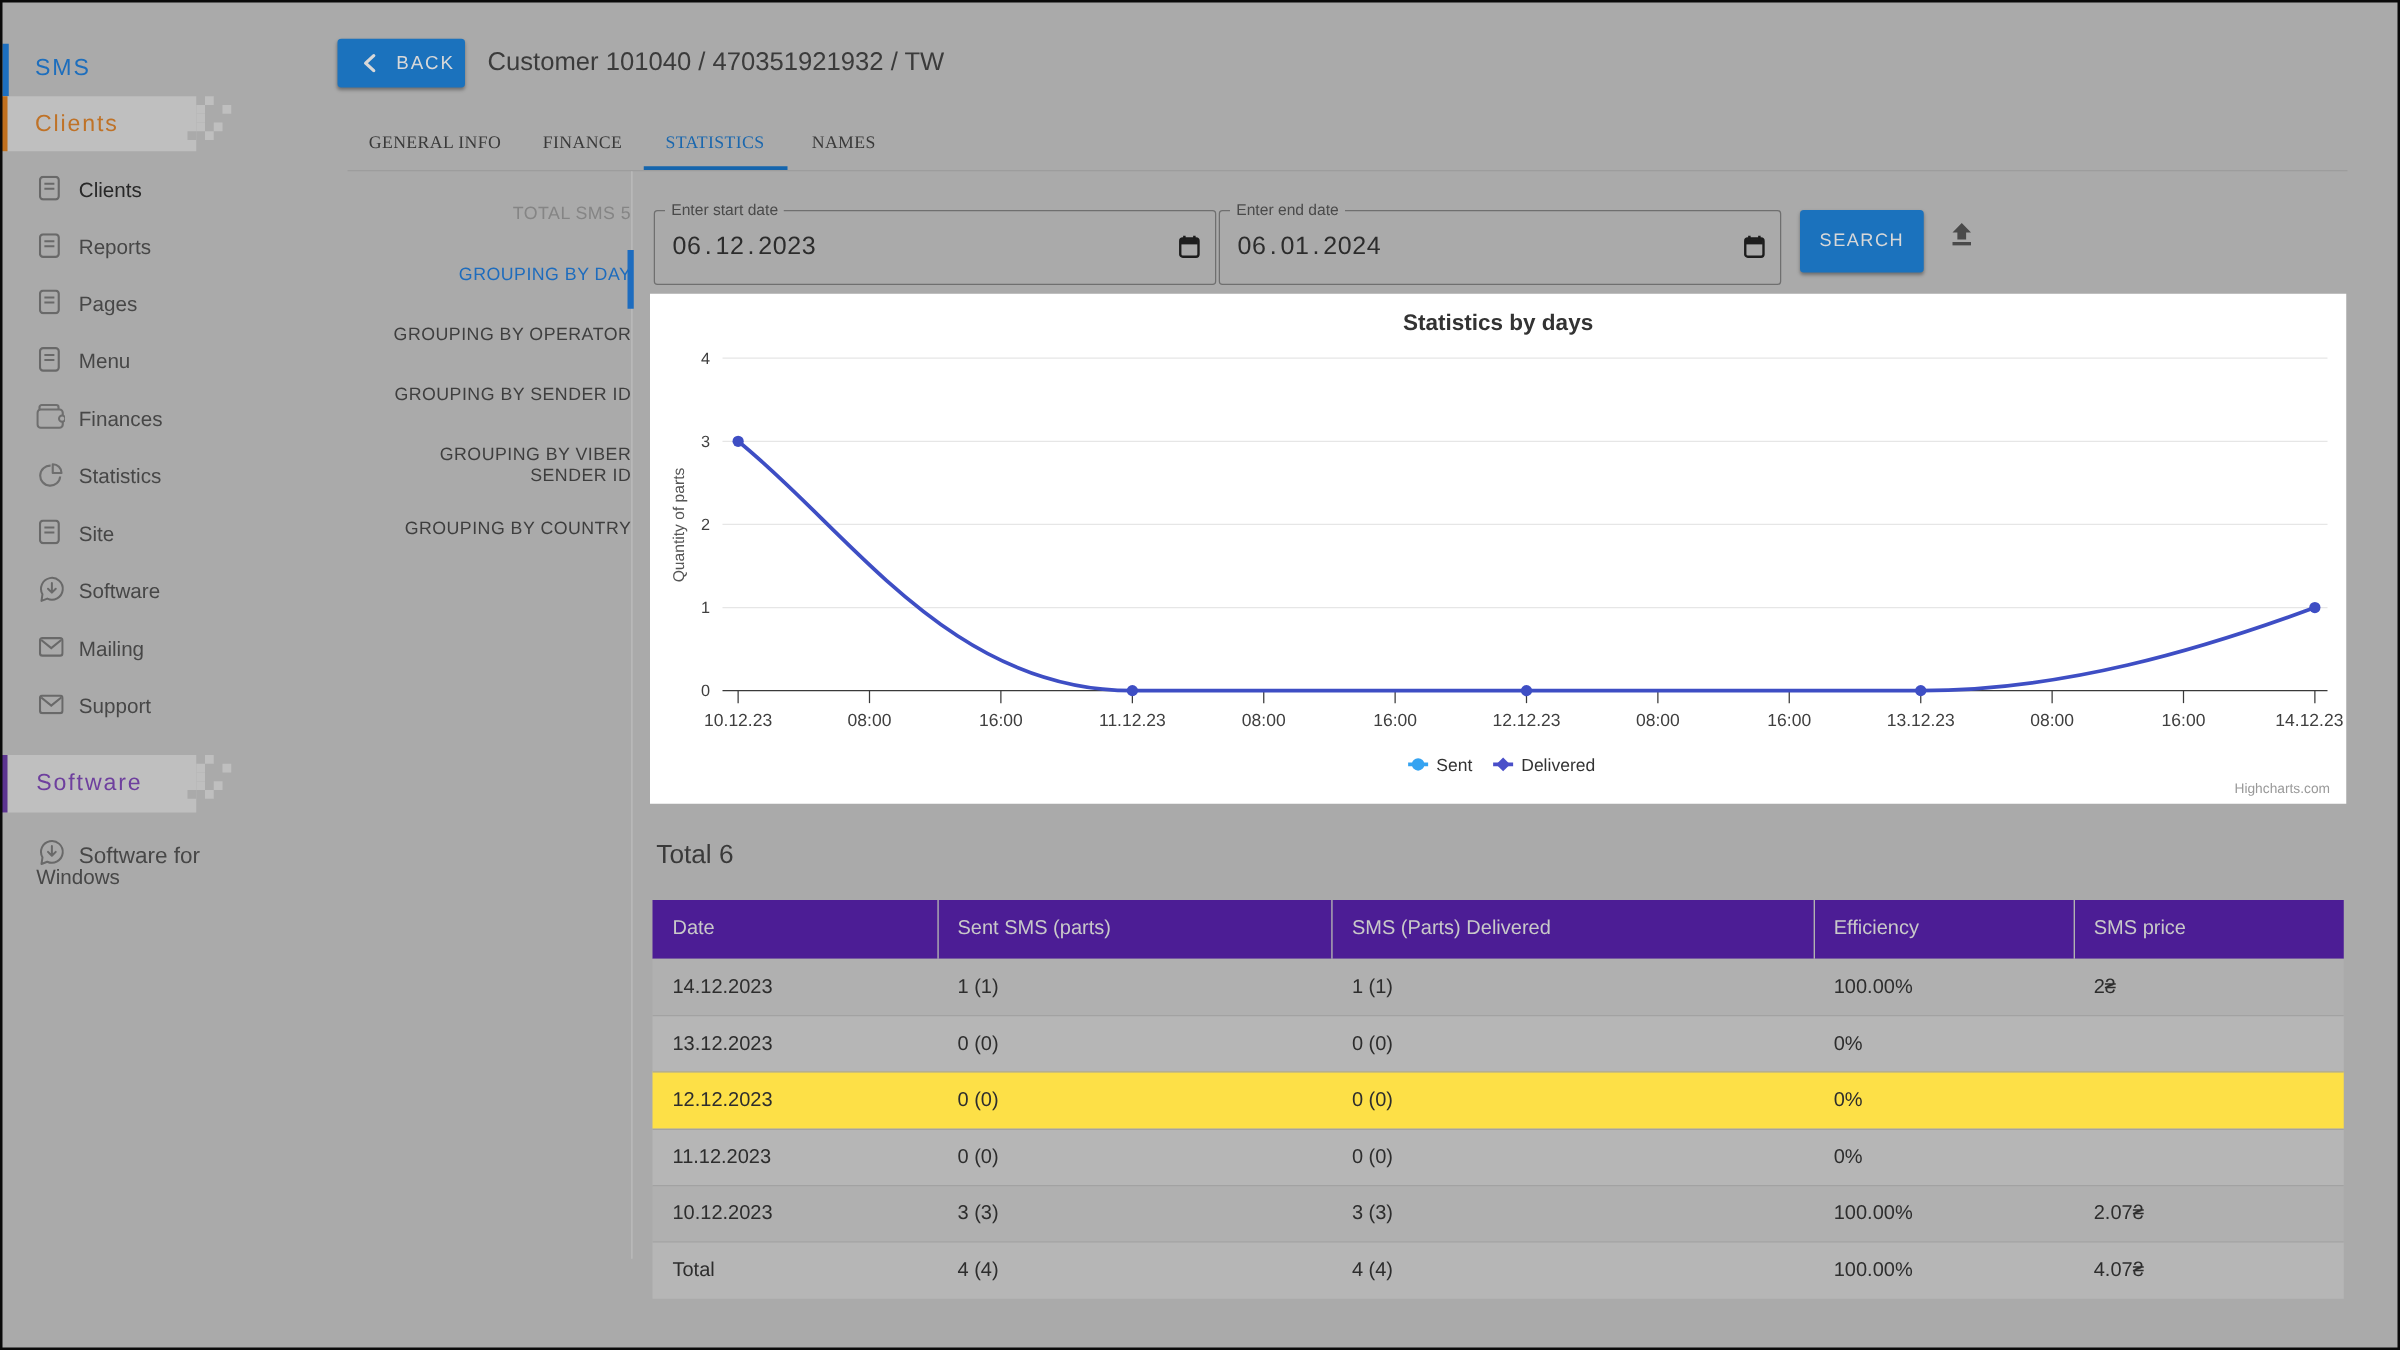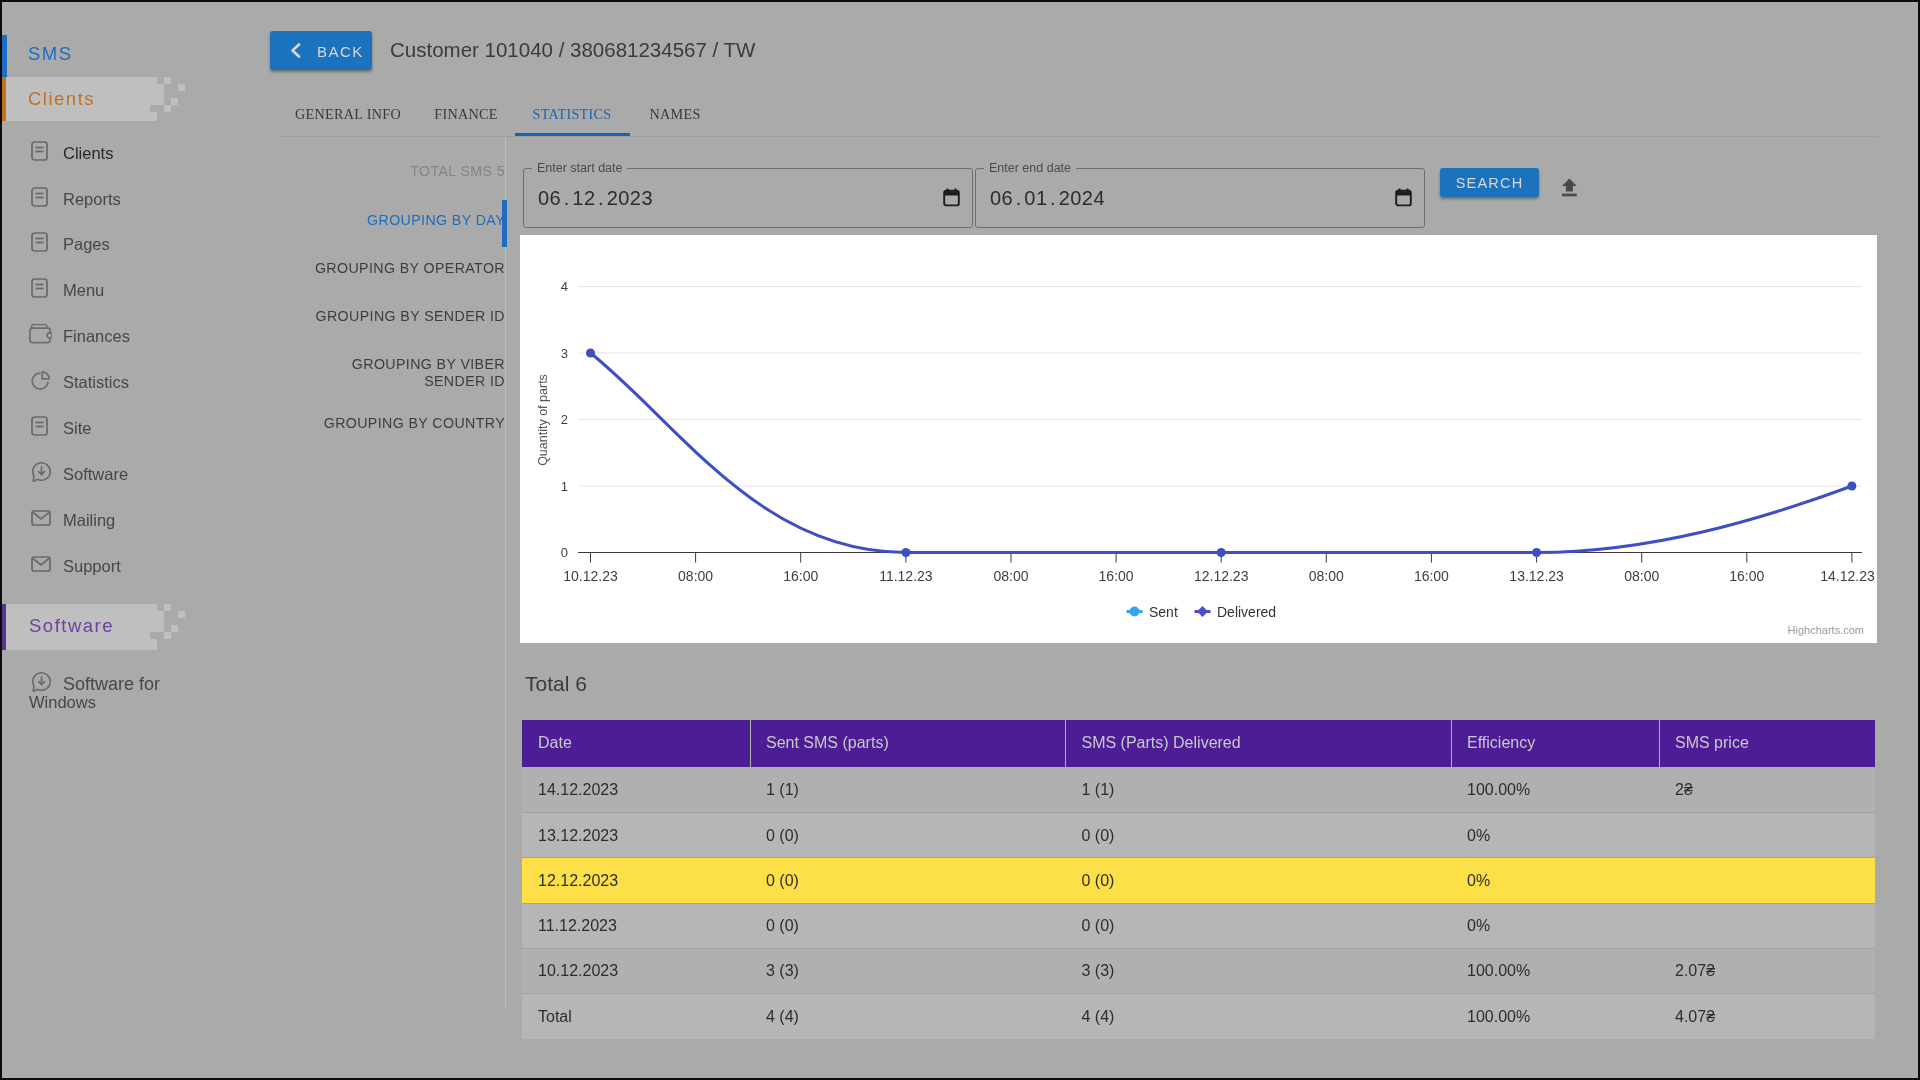--- a/index.html
+++ b/index.html
@@ -23,21 +23,21 @@
 #tabind{left:515px;top:133px;width:115px;height:3px;background:#1565ad;z-index:2;}
 
 .sm{left:280px;width:225px;font-size:14.2px;letter-spacing:0.4px;color:#3e3e3e;text-align:right;line-height:17px;}
 #smbar{left:502px;top:200px;width:5px;height:47px;background:#1d6cbf;z-index:2;}
 #vdiv{left:505px;top:137px;width:1px;height:870px;background:#bdbdbd;}
 
 .fld{top:168px;height:58px;border:1px solid #6f6f6f;border-radius:3px;}
 .flbl{position:absolute;top:-8px;font-size:12.5px;color:#4a4a4a;background:#aaaaaa;padding:0 5px;white-space:nowrap;}
 .fval{position:absolute;left:14px;top:50%;transform:translateY(-50%);font-size:20px;color:#2c2c2c;letter-spacing:0.5px;}
 .cal{position:absolute;top:19px;}
-#searchbtn{left:1440px;top:168px;width:99px;height:29px;background:#1b72bd;border-radius:3px;box-shadow:0 2px 3px rgba(0,0,0,0.35);color:#d8d8d8;font-size:14.5px;letter-spacing:1.2px;display:flex;align-items:center;justify-content:center;}
+#searchbtn{left:1440px;top:168px;width:99px;height:50px;background:#1b72bd;border-radius:3px;box-shadow:0 2px 3px rgba(0,0,0,0.35);color:#d8d8d8;font-size:14.5px;letter-spacing:1.2px;display:flex;align-items:center;justify-content:center;}
 
 #card{left:520px;top:235px;width:1357px;height:408px;background:#ffffff;}
 #ctitle{left:0;top:13px;width:1357px;text-align:center;font-size:18px;font-weight:bold;color:#333333;}
 
 #total6{left:525px;top:672px;font-size:21px;color:#3a3a3a;}
 #tbl{left:522px;top:719.5px;width:1353px;}
 .th{position:absolute;top:0;height:47.5px;background:#4c1d95;color:#c9c9c9;font-size:16px;display:flex;align-items:center;}
 .tr{position:absolute;left:0;width:1353px;height:45px;border-top:1px solid #a2a2a2;}
 .td{position:absolute;top:50%;transform:translateY(-50%);font-size:16px;color:#2d2d2d;white-space:nowrap;}
 </style>
@@ -146,21 +146,21 @@
     </svg></div>
 <div class="abs" style="left:63px;top:673.5px;font-size:18px;color:#474747;">Software for</div>
 <div class="abs" style="left:29px;top:693px;font-size:16.5px;color:#474747;">Windows</div>
 
 <div class="abs" id="backbtn">
     <svg style="position:absolute;left:20px;top:12px;" width="11" height="15" viewBox="0 0 11 15">
       <path d="M9 1.5 L2.5 7.5 L9 13.5" fill="none" stroke="#d8d8d8" stroke-width="2.6" stroke-linecap="round" stroke-linejoin="round"></path>
     </svg>
     <span>BACK</span>
   </div>
-<div class="abs" id="title">Customer 101040 / 380681234567 / TW</div>
+<div class="abs" id="title">Customer 101040 / 470351921932 / TW</div>
 <div class="abs tab" style="left:278px;width:140px;">GENERAL INFO</div>
 <div class="abs tab" style="left:418px;width:96px;">FINANCE</div>
 <div class="abs tab" style="left:514px;width:116px;color:#1a67ae;">STATISTICS</div>
 <div class="abs tab" style="left:630px;width:90px;">NAMES</div>
 <div class="abs" id="tabline"></div>
 <div class="abs" id="tabind"></div>
 
 <div class="abs sm" style="top:163px;color:#858585;">TOTAL SMS 5</div>
 <div class="abs sm" style="top:212px;color:#1e6cbd;">GROUPING BY DAY</div>
 <div class="abs sm" style="top:260px;">GROUPING BY OPERATOR</div>
@@ -190,20 +190,21 @@
         <line x1="12.5" y1="0.5" x2="12.5" y2="4" stroke="#1d1d1d" stroke-width="2"></line>
       </svg></div>
 </div>
 <div class="abs" id="searchbtn">SEARCH</div>
 <div class="abs" style="left:1560px;top:178px;"><svg width="19" height="20" viewBox="0 0 19 20">
       <path d="M9.4 0.4 L16.8 7.9 H12.9 V13.6 H5.9 V7.9 H2 Z" fill="#4a4a4a"></path>
       <rect x="2" y="15.6" width="14.8" height="2.7" fill="#4a4a4a"></rect>
     </svg></div>
 
 <div class="abs" id="card">
+<div class="abs" id="ctitle">Statistics by days</div>
 <svg style="position:absolute;left:0;top:0;" width="1357" height="408" viewBox="0 0 1357 408" font-family="Liberation Sans, sans-serif">
 <g stroke="#e6e6e6" stroke-width="1">
 <line x1="58" y1="51.5" x2="1342" y2="51.5"></line>
 <line x1="58" y1="118" x2="1342" y2="118"></line>
 <line x1="58" y1="184.5" x2="1342" y2="184.5"></line>
 <line x1="58" y1="251" x2="1342" y2="251"></line>
 </g>
 <g font-size="13" fill="#3f3f3f" text-anchor="end">
 <text x="48" y="56">4</text>
         <text x="48" y="122.5">3</text>

